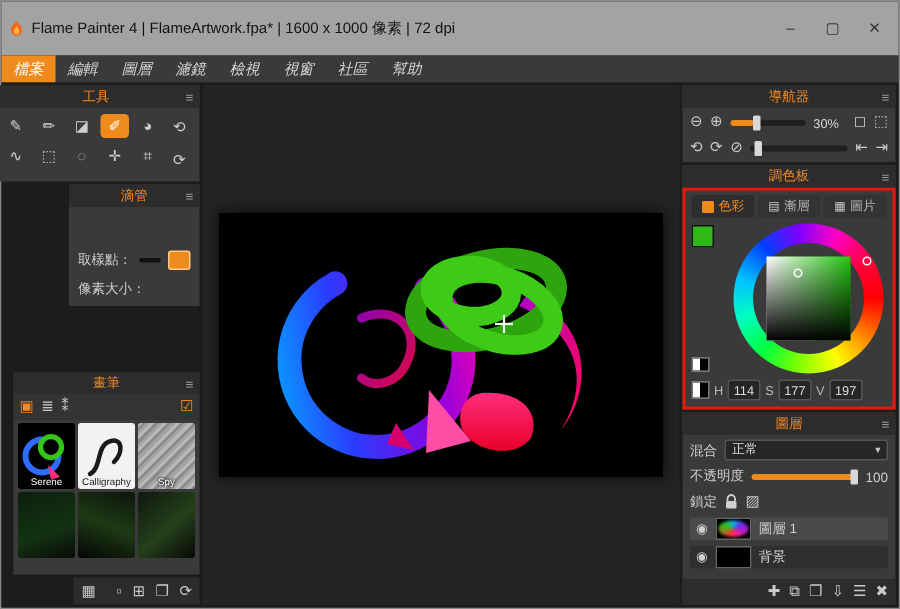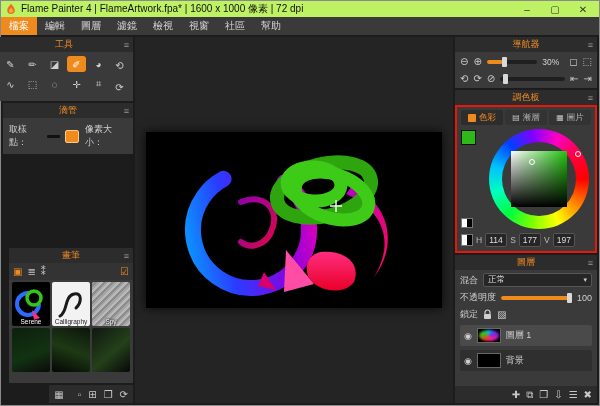--- a/index.html
+++ b/index.html
@@ -1,47 +1,47 @@
 <!DOCTYPE html>
 <html><head>
 <meta charset="utf-8">
 <style>
   * { margin:0; padding:0; box-sizing:border-box; }
   html,body { width:600px; height:406px; background:#1a1a1a; font-family:"Liberation Sans","DejaVu Sans",sans-serif; overflow:hidden; }
   .window { width:600px; height:406px; display:flex; flex-direction:column; border:1px solid #8a8a8a; background:#222; }
 
   
-  .titlebar { height:16px; background:#bef264; display:flex; align-items:center; padding:0 4px; gap:4px; flex:0 0 auto; }
+  .titlebar { height:36px; background:#a3a3a3; display:flex; align-items:center; padding:0 4px; gap:4px; flex:0 0 auto; }
   .titlebar .ttl { font-size:10px; color:#111; flex:1; white-space:nowrap; overflow:hidden; }
   .winbtn { width:24px; height:18px; display:flex; align-items:center; justify-content:center; font-size:10px; color:#333; }
 
   
   .menubar { height:18px; background:#3a3a3a; display:flex; align-items:center; flex:0 0 auto; }
-  .menuitem { font-size:10px; color:#d8d8d8; padding:0 8px; height:18px; display:flex; align-items:center; }
+  .menuitem { font-size:10px; color:#d8d8d8; padding:0 8px; height:18px; display:flex; align-items:center;font-style:italic; }
   .menuitem.active { background:#ef8b1d; color:#fff; }
 
   
   .main { flex:1; display:flex; gap:2px; background:#1c1c1c; padding:2px; min-height:0; }
   .col-left { width:130px; display:flex; flex-direction:column; gap:2px; flex:0 0 auto; min-height:0;align-items:flex-end; }
   .col-center { flex:1; background:#242424; position:relative; display:flex; align-items:center; justify-content:center; min-width:0; }
   .col-right { width:142px; display:flex; flex-direction:column; gap:2px; flex:0 0 auto; min-height:0; }
 
   .panel { background:#3a3a3a; display:flex; flex-direction:column; }
   .phead { height:15px; background:#2c2c2c; color:#f08a24; font-size:9px; display:flex; align-items:center; justify-content:center; position:relative; flex:0 0 auto; }
   .phead .burger { position:absolute; right:4px; color:#9a9a9a; font-size:9px; }
 
   .icon { color:#c9c9c9; font-size:10px; display:inline-flex; align-items:center; justify-content:center; }
   .toolcell { width:19px; height:16px; border-radius:3px; display:flex; align-items:center; justify-content:center; font-size:10px; color:#cfcfcf; }
   .toolcell.sel { background:#ef8b1d; color:#fff; }
   .toolgrid { display:flex; padding:4px 4px 6px 6px; gap:2px; }
   .toolrows { display:flex; flex-direction:column; gap:4px; flex:1; }
   .toolrow { display:flex; gap:3px; }
   .toolside { display:flex; flex-direction:column; gap:6px; padding-top:1px; }
 
-  .dropper-body { padding:5px 6px; font-size:9px; color:#cfcfcf; display:flex; flex-direction:row; gap:6px; }
+  .dropper-body { padding:5px 6px; font-size:9px; color:#cfcfcf; display:flex; flex-direction:column; gap:6px;margin-top:24px; }
   .row { display:flex; align-items:center; gap:5px; }
   .swatch-line { width:14px; height:3px; background:#111; border-radius:1px; }
   .swatch-orange { width:15px; height:13px; background:#ef8b1d; border:1px solid #ffc98a; border-radius:2px; }
   .radio { width:8px; height:8px; border:1px solid #8f8f8f; border-radius:50%; position:relative; flex:0 0 auto; }
   .radio.on { border-color:#ef8b1d; }
   .radio.on::after { content:""; position:absolute; inset:1px; background:#ef8b1d; border-radius:50%; }
   .radio-opts { display:flex; flex-direction:column; gap:3px; }
 
   .brushes { flex:0 0 auto; height:135px; overflow:hidden; }
   .brushbar { height:17px; display:flex; align-items:center; padding:0 4px; gap:5px; background:#333; flex:0 0 auto; }

